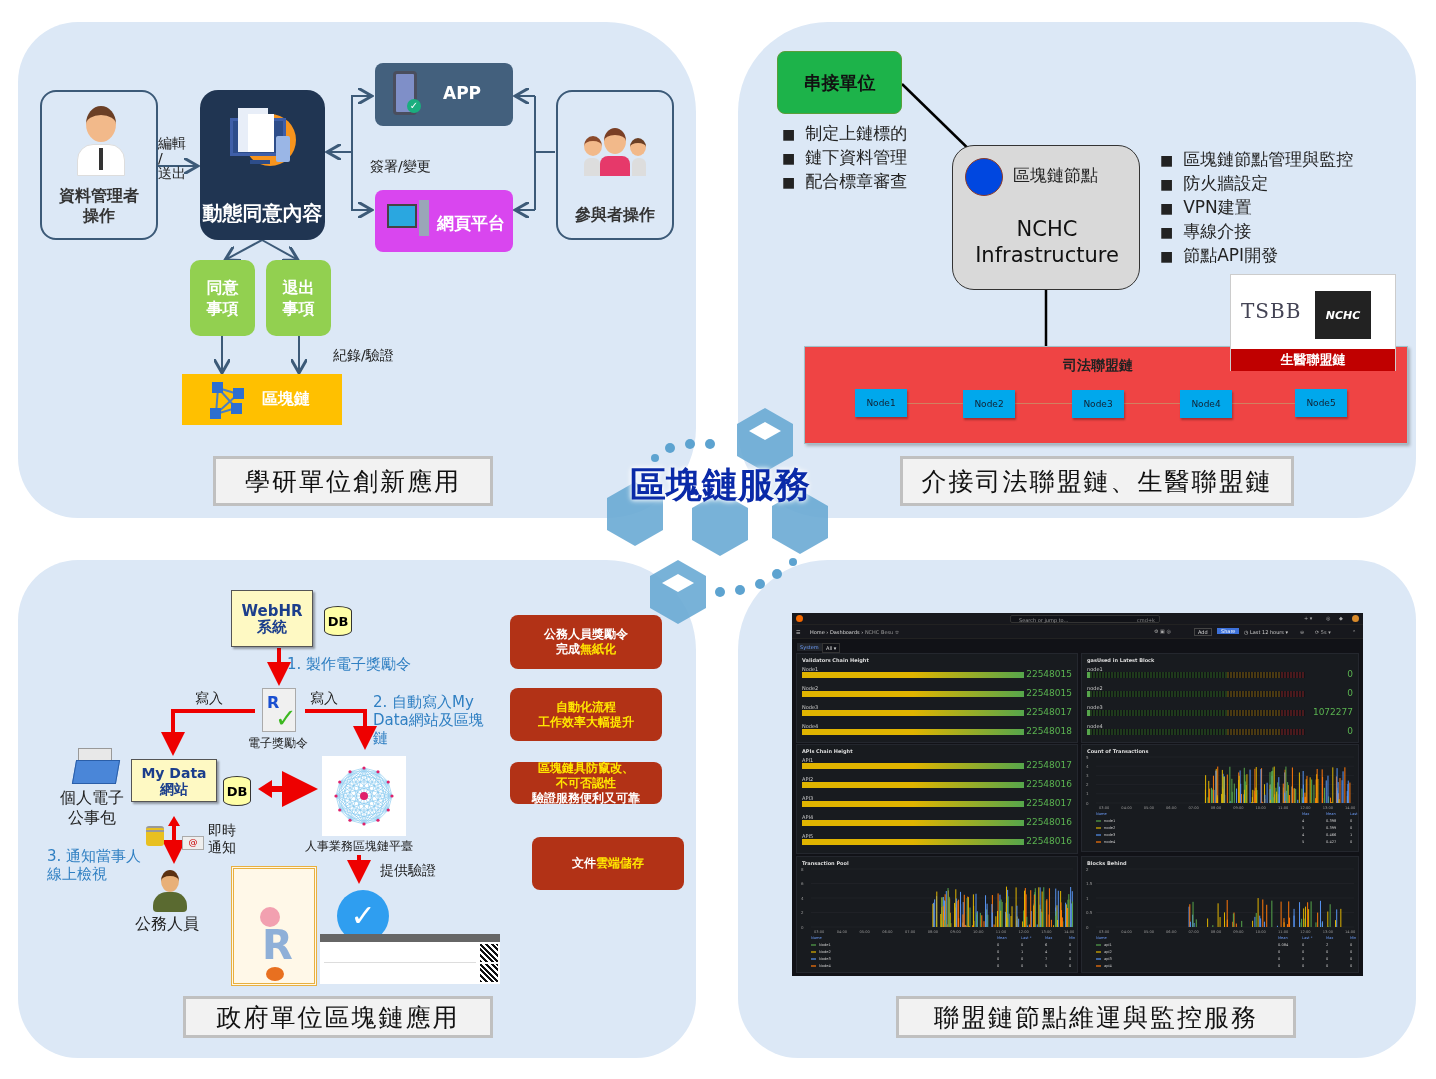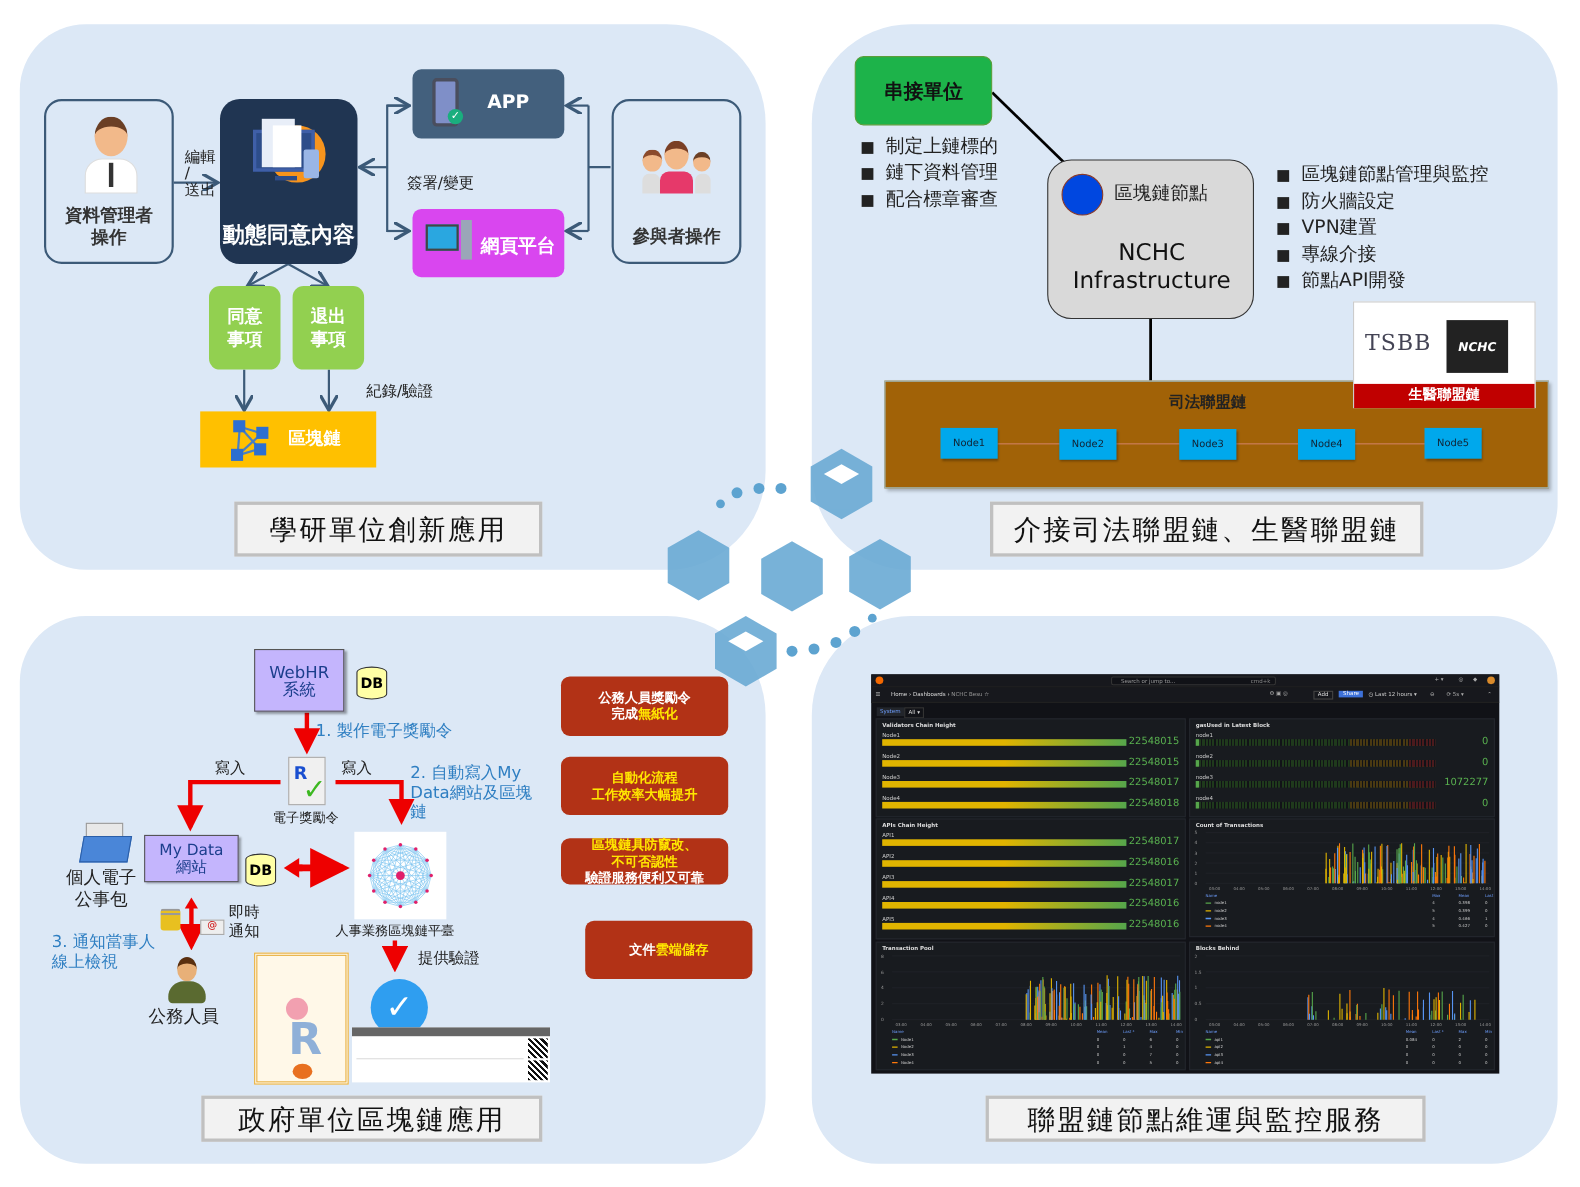--- a/index.html
+++ b/index.html
@@ -14,21 +14,21 @@
   .rbox{position:absolute;border:2px solid #3c5a78;border-radius:16px;background:#dce8f6;display:flex;flex-direction:column;align-items:center;justify-content:flex-end;padding-bottom:12px;font-weight:bold;color:#333;font-size:16px;text-align:center;line-height:20px}
   .darkbox{position:absolute;background:#203552;border-radius:18px;color:#fff;font-weight:bold}
   .slate{position:absolute;background:#43607d;border-radius:8px;color:#fff;font-weight:bold;font-size:17px;display:flex;align-items:center}
   .greenbox{position:absolute;background:#92d050;border-radius:10px;color:#fff;font-weight:bold;font-size:16px;display:flex;align-items:center;justify-content:center;text-align:center;line-height:21px}
   .lbl{position:absolute;font-size:14px;color:#222}
   .bullet-list{position:absolute;font-size:17px;color:#222;line-height:23px;list-style:none}
   .bullet-list li::before{content:"■";margin-right:10px;font-size:14px}
   .node{position:absolute;width:52px;height:28px;background:#00a8ec;color:#123;font-size:9px;display:flex;align-items:center;justify-content:center;box-shadow:1px 2px 2px rgba(0,0,0,.3)}
   .redbtn{position:absolute;left:510px;width:152px;background:#b23216;border-radius:8px;color:#fff;font-size:12px;font-weight:bold;text-align:center;display:flex;flex-direction:column;align-items:center;justify-content:center;line-height:15px}
   .hl{color:#ffe600}
-  .ybox{position:absolute;background:#c4b5fd;border:1px solid #555;box-shadow:2px 2px 2px rgba(0,0,0,.35);color:#1b3e8c;font-weight:normal;text-align:center;font-size:14px;line-height:16px;display:flex;flex-direction:column;align-items:center;justify-content:center}
+  .ybox{position:absolute;background:#fef9c3;border:1px solid #555;box-shadow:2px 2px 2px rgba(0,0,0,.35);color:#1b3e8c;font-weight:bold;text-align:center;font-size:14px;line-height:16px;display:flex;flex-direction:column;align-items:center;justify-content:center}
   .db{position:absolute;width:28px;height:30px;background:#ffffa6;border:1px solid #333;border-radius:50%/18%;font-size:13px;font-weight:bold;display:flex;align-items:center;justify-content:center}
   .blue-txt{position:absolute;color:#2f7fc2;font-size:15px;line-height:18px}
   
   #dash{position:absolute;left:792px;top:613px;width:571px;height:363px;background:#111217;font-size:5px;color:#ccc;overflow:hidden}
   .dtop{position:absolute;left:0;top:0;width:100%;height:12px;background:#17181d;border-bottom:1px solid #222}
   .dnav{position:absolute;left:0;top:12px;width:100%;height:14px;background:#17181d;border-bottom:1px solid #222}
   .panel{position:absolute;background:#181b1f;border:1px solid #24272e}
   .ptitle{position:absolute;left:5px;top:3px;font-size:5px;color:#ddd;font-weight:bold}
   .barrow{position:absolute;left:5px;height:13px;width:calc(100% - 10px)}
   .barrow .bn{font-size:5px;color:#ccc;position:absolute;top:0;left:0}
@@ -74,21 +74,21 @@
 <div class="rbox" style="left:40px;top:90px;width:118px;height:150px">
   <div class="abs" style="left:35px;top:14px;width:48px;height:70px">
     <div style="position:absolute;left:9px;top:0;width:30px;height:36px;border-radius:50%;background:#f2b98a;border-top:9px solid #6b3f25"></div>
     <div style="position:absolute;left:0;top:38px;width:48px;height:32px;background:#fff;border-radius:16px 16px 0 0;border:1px solid #ddd"></div>
     <div style="position:absolute;left:22px;top:42px;width:4px;height:22px;background:#333"></div>
   </div>
   <span>資料管理者</span>
   <span>操作</span>
 </div>
 
-<div class="lbl" style="left:168px;top:136px;line-height:15px">
+<div class="lbl" style="left:158px;top:136px;line-height:15px">
   <div>編輯</div>
   <div>/</div>
   <div>送出</div>
 </div>
 
 <div class="darkbox" style="left:200px;top:90px;width:125px;height:150px">
   <div class="abs" style="left:30px;top:14px;width:66px;height:70px">
     <div style="position:absolute;left:14px;top:10px;width:52px;height:52px;border-radius:50%;background:#f7941d"></div>
     <div style="position:absolute;left:0;top:14px;width:56px;height:38px;background:#2d4d8a;border:3px solid #3f5fa8"></div>
     <div style="position:absolute;left:8px;top:4px;width:30px;height:44px;background:#e8eef8"></div>
@@ -174,21 +174,21 @@
       <div>Infrastructure</div>
   </div>
 </div>
 <ul class="bullet-list" style="left:1160px;top:148px">
   <li>區塊鏈節點管理與監控</li>
   <li>防火牆設定</li>
   <li>VPN建置</li>
   <li>專線介接</li>
   <li>節點API開發</li>
 </ul>
-<div class="abs" style="left:804px;top:346px;width:604px;height:98px;background:#a16207;border:1px solid #a0c0c8;box-shadow:2px 2px 3px rgba(0,0,0,.25)">
+<div class="abs" style="left:804px;top:346px;width:604px;height:98px;background:#ef4444;border:1px solid #a0c0c8;box-shadow:2px 2px 3px rgba(0,0,0,.25)">
   <div class="abs" style="left:258px;top:10px;font-size:14px;font-weight:bold;color:#222">司法聯盟鏈</div>
   <div class="abs" style="left:70px;top:56px;width:460px;height:1px;background:#d08060"></div>
   <div class="node" style="left:50px;top:42px">Node1</div>
   <div class="node" style="left:158px;top:43px">Node2</div>
   <div class="node" style="left:267px;top:43px">Node3</div>
   <div class="node" style="left:375px;top:43px">Node4</div>
   <div class="node" style="left:490px;top:42px">Node5</div>
 </div>
 <div class="abs" style="left:1230px;top:274px;width:166px;height:97px;background:#fff;border:1px solid #ccc">
   <div class="abs" style="left:10px;top:24px;font-family:'DejaVu Serif',serif;font-size:20px;color:#445;letter-spacing:1px">TSBB</div>
@@ -215,20 +215,21 @@
       <circle cx="115" cy="44" r="5"></circle>
       <circle cx="60" cy="58" r="4"></circle>
     <circle cx="125" cy="192" r="5"></circle>
       <circle cx="145" cy="190" r="5"></circle>
       <circle cx="165" cy="184" r="5"></circle>
       <circle cx="182" cy="174" r="5"></circle>
       <circle cx="198" cy="162" r="4"></circle>
   </g>
 </svg>
 <div class="abs" style="left:600px;top:462px;width:240px;text-align:center;color:#0a2aa8;font-weight:bold;font-size:36px;line-height:46px;text-shadow:0 0 4px #fff,0 0 6px #fff">
+  <div>區塊鏈服務</div>
 </div>
 
 <svg class="abs" style="left:0;top:560px" width="520" height="400">
   <line x1="279" y1="88" x2="279" y2="122" stroke="#e00" stroke-width="4" marker-end="url(#rh)"></line>
   <path d="M255,151 L173,151 L173,192" fill="none" stroke="#e00" stroke-width="4" marker-end="url(#rh)"></path>
   <path d="M305,151 L365,151 L365,186" fill="none" stroke="#e00" stroke-width="4" marker-end="url(#rh)"></path>
   <line x1="270" y1="229" x2="312" y2="229" stroke="#e00" stroke-width="6" marker-end="url(#rh)"></line>
   <line x1="275" y1="229" x2="265" y2="229" stroke="#e00" stroke-width="6"></line>
   <polygon points="258,229 272,220 272,238" fill="#e00"></polygon>
   <line x1="174" y1="262" x2="174" y2="300" stroke="#e00" stroke-width="4" marker-end="url(#rh)"></line>

